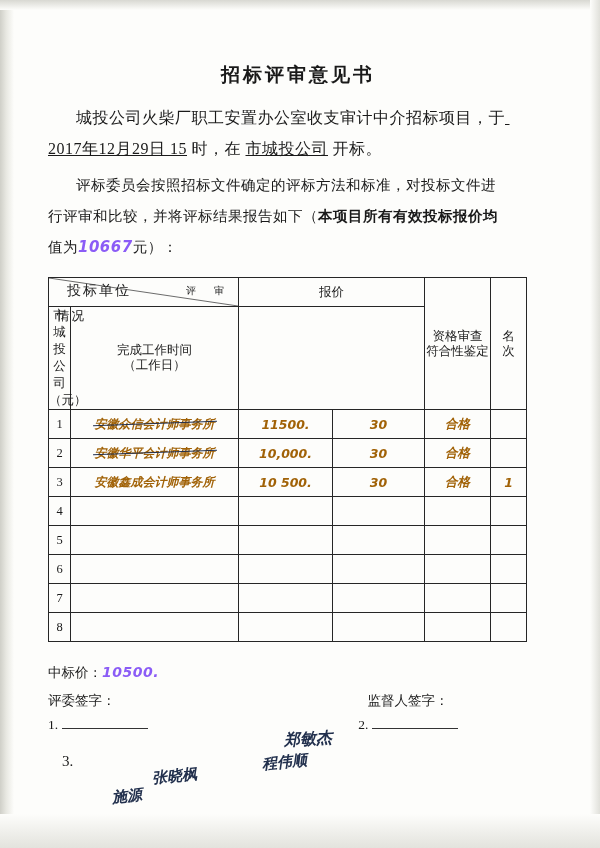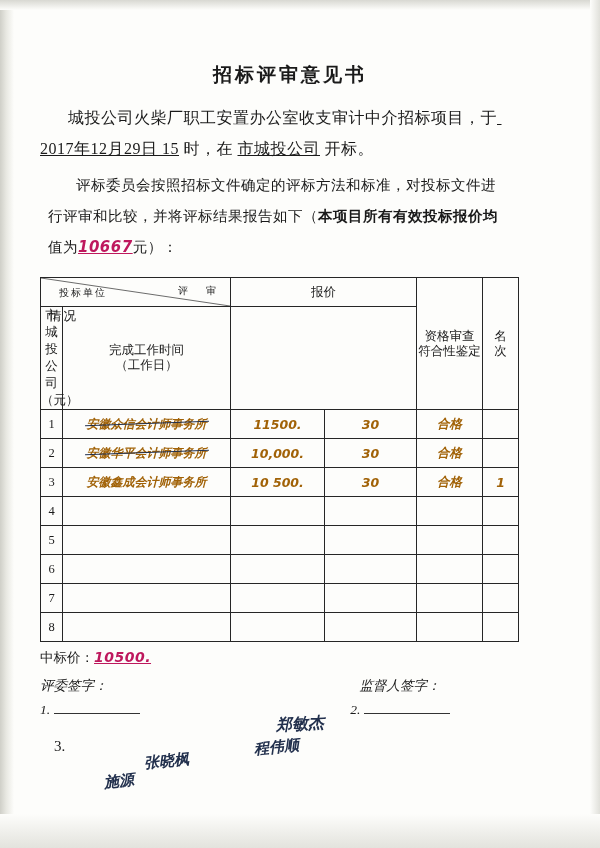--- a/index.html
+++ b/index.html
@@ -26,21 +26,21 @@
   }
   .edge-bottom{
     position:absolute;left:0;bottom:0;width:600px;height:34px;
     background:linear-gradient(0deg,#e3e3dd 0%, #fdfdfb 100%);
   }
   .edge-right{
     position:absolute;right:0;top:0;width:10px;height:848px;
     background:linear-gradient(270deg,#e0e0da 0%, #fdfdfb 100%);
   }
   .content{
-    position:absolute;left:40px;top:0;width:500px;height:848px;
+    position:absolute;left:48px;top:0;width:500px;height:848px;
   }
   .doc-title{
     text-align:center;
     font-size:19px;
     font-weight:bold;
     letter-spacing:3px;
     margin-top:62px;
     font-family:"Liberation Serif", serif;
   }
   .para{
@@ -49,31 +49,29 @@
     margin-top:14px;
     text-indent:28px;
     letter-spacing:.5px;
   }
   .para2{
     font-size:14.5px;
     line-height:31px;
     margin-top:6px;
     text-indent:28px;
     letter-spacing:.5px;
-    margin-left:8px;
   }
   .ul{ text-decoration:underline; }
   .bold{ font-weight:bold; }
   .hand{
     font-family:"DejaVu Sans", sans-serif;
-    color:#be185d;
+    color:#8b5cf6;
     font-style:italic;
     font-weight:bold;
     letter-spacing:.5px;
-    text-decoration:underline;
   }
   
   table.main{
     border-collapse:collapse;
     width:466px;
     margin-top:14px;
     table-layout:fixed;
   }
   table.main td{
     border:1px solid #262626;
@@ -91,21 +89,21 @@
   .hdr-corner .diag{
     position:absolute;left:0;top:0;width:100%;height:100%;
   }
   .hdr-corner .t-eval{
     position:absolute;right:10px;top:6px;font-size:10px;letter-spacing:4px;
   }
   .hdr-corner .t-situ{
     position:absolute;left:8px;top:30px;font-size:12.5px;letter-spacing:2px;
   }
   .hdr-corner .t-unit{
-    position:absolute;left:18px;bottom:6px;font-size:10px;letter-spacing:2px;
+    position:absolute;left:18px;bottom:6px;font-size:14px;letter-spacing:2px;
   }
   .two-line{ line-height:15px; }
   .row-num{ width:22px; }
   .c-name{ width:168px; }
   .c-fee{ width:94px; }
   .c-time{ width:92px; }
   .c-qual{ width:66px; }
   .c-rank{ width:36px; }
   .cell-hand{
     font-family:"DejaVu Sans", sans-serif;
@@ -128,21 +126,20 @@
   }
   .after-table{
     font-size:13.5px;
     margin-top:9px;
     line-height:26px;
   }
   .sig-row{
     display:flex;
     margin-top:6px;
     font-size:13.5px;
-    font-style:italic;
   }
   .sig-left{ width:210px; }
   .sig-right{ flex:1; padding-left:10px;text-align:center; }
   .blank-line{
     display:inline-block;
     width:86px;
     border-bottom:1px solid #333;
     height:14px;
   }
   .scrawl{
@@ -291,21 +288,21 @@
         <td>8</td>
         <td></td>
         <td></td>
         <td></td>
         <td></td>
         <td></td>
       </tr>
     </tbody>
       </table>
 
-    <div class="after-table" style="margin-top:2px">
+    <div class="after-table" style="margin-top:17px">
       <span>中标价：</span><span class="hand" style="font-size:14px">10500.</span>
     </div>
 
     <div class="sig-row">
       <div class="sig-left">评委签字：</div>
       <div class="sig-right">监督人签字：</div>
     </div>
 
     <div class="sig-row" style="margin-top:4px">
       <div class="sig-left">

